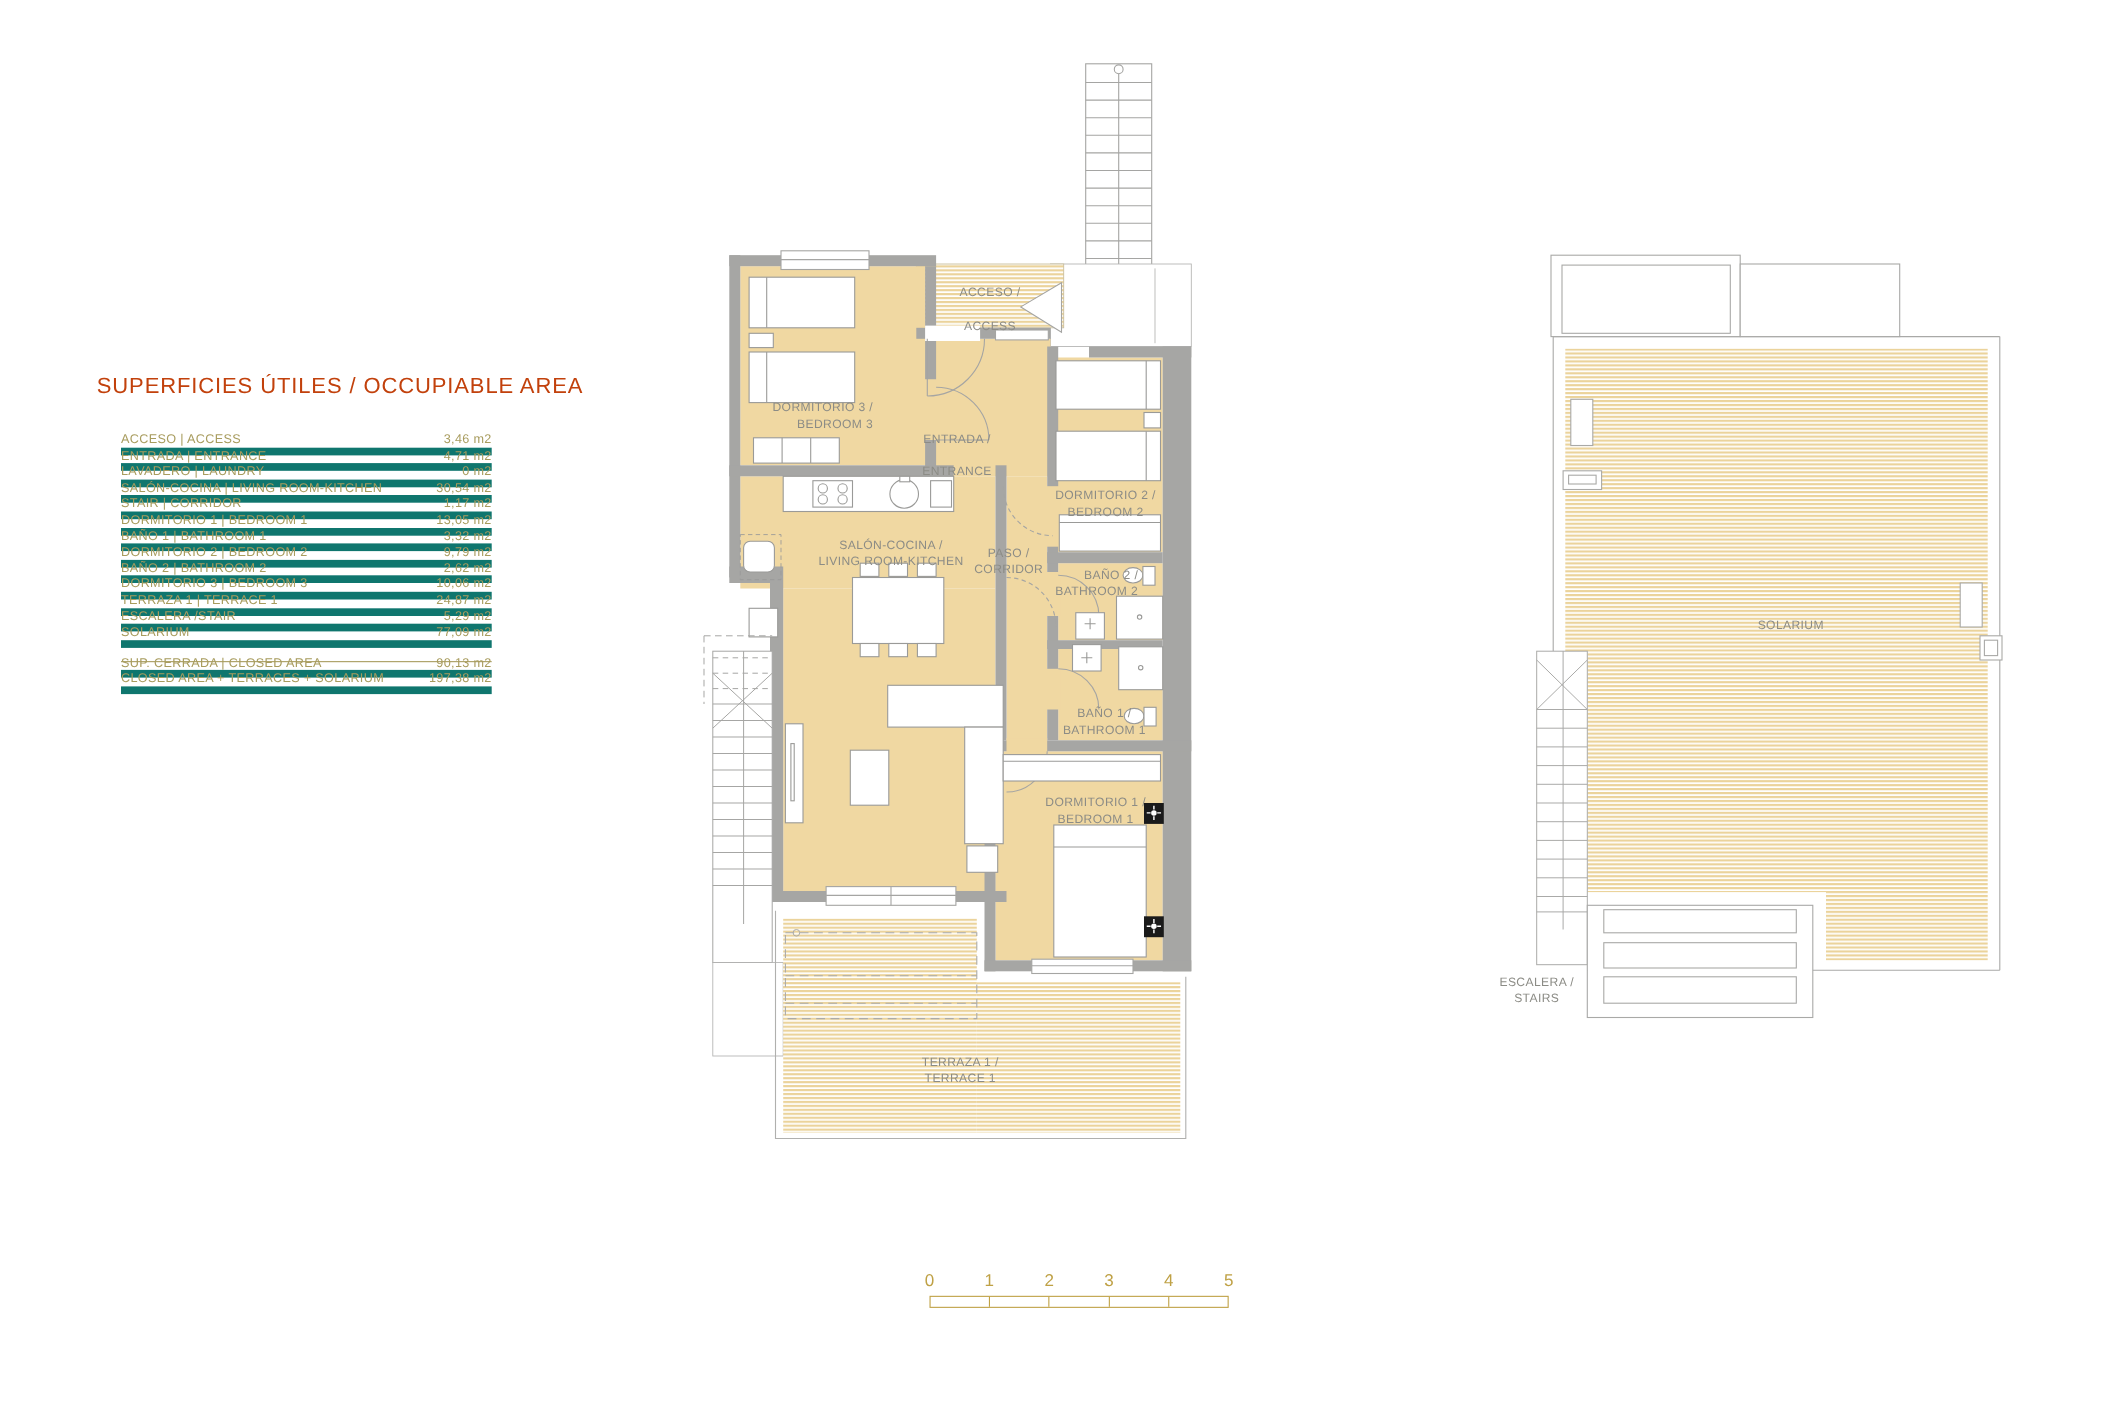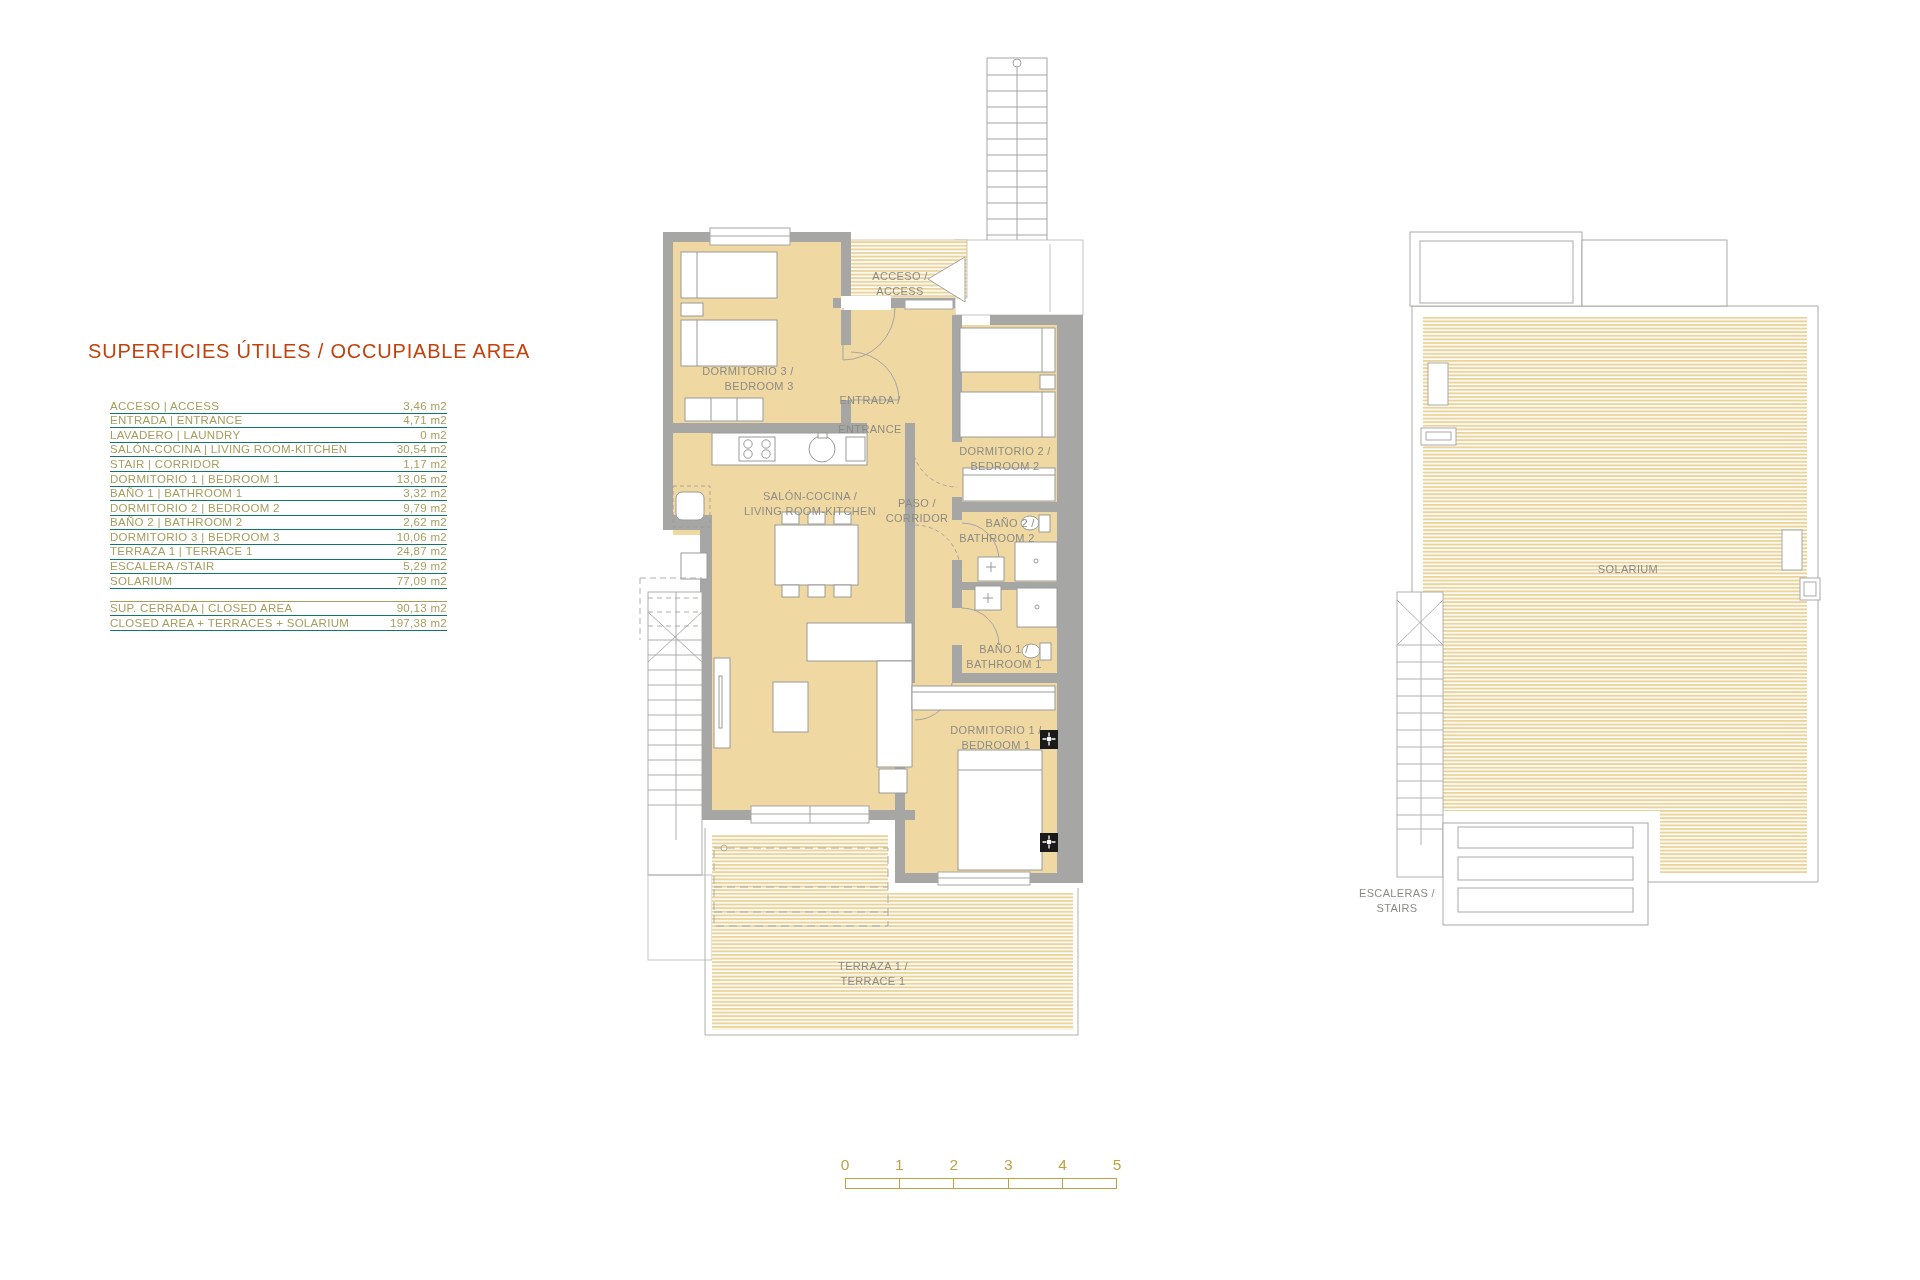--- a/index.html
+++ b/index.html
@@ -4,22 +4,22 @@
 <style>
   html,body{margin:0;padding:0;background:#ffffff;}
   #canvas{position:relative;width:1920px;height:1280px;background:#ffffff;overflow:hidden;
           font-family:"Liberation Sans", sans-serif;}
   svg.plan{position:absolute;left:0;top:0;}
 
   
   #areas-panel{position:absolute;left:88px;top:340px;width:362px;}
   .panel-title{font-size:20px;letter-spacing:.8px;color:#c2410c;white-space:nowrap;}
   .rows{margin-top:36px;margin-left:22px;width:337px;}
-  .arow{height:14.6px;box-sizing:border-box;border-bottom:1px solid #0f766e;
-        display:flex;justify-content:space-between;align-items:center;
+  .arow{height:14.6px;box-sizing:border-box;border-bottom:7px solid #0f766e;
+        display:flex;justify-content:space-between;align-items:flex-end;
         font-size:11.5px;line-height:12.5px;color:#a89c5e;letter-spacing:.3px;white-space:nowrap;}
   .arow .val{text-align:right;}
   .group-sep{height:12px;border-bottom:1px solid #a89c5e;}
 
   
   .plan-label{position:absolute;transform:translateX(-50%);text-align:center;
               font-size:11px;line-height:14.5px;color:#8c8c86;letter-spacing:.35px;
               white-space:nowrap;display:flex;flex-direction:column;}
 
   
@@ -344,21 +344,21 @@
           <span>SUP. CERRADA | CLOSED AREA</span>
           <span class="val">90,13 m2</span>
         </div>
       <div class="arow">
           <span>CLOSED AREA + TERRACES + SOLARIUM</span>
           <span class="val">197,38 m2</span>
         </div>
     </div>
   </div>
 
-  <div class="plan-label" style="left:900px;top:269px;">
+  <div class="plan-label" style="left:900px;top:259px;gap:16px;">
     <span>ACCESO /</span>
     <span>ACCESS</span>
   </div>
   <div class="plan-label" style="left:748px;top:364px;text-align:right;">
     <span>DORMITORIO 3 /</span>
     <span>BEDROOM 3</span>
   </div>
   <div class="plan-label" style="left:870px;top:393px;gap:14px;">
     <span>ENTRADA /</span>
     <span>ENTRANCE</span>
@@ -388,21 +388,21 @@
     <span>BEDROOM 1</span>
   </div>
   <div class="plan-label" style="left:873px;top:959px;">
     <span>TERRAZA 1 /</span>
     <span>TERRACE 1</span>
   </div>
   <div class="plan-label" style="left:1628px;top:562px;">
     <span>SOLARIUM</span>
   </div>
   <div class="plan-label" style="left:1397px;top:886px;">
-    <span>ESCALERAS /</span>
+    <span>ESCALERA /</span>
     <span>STAIRS</span>
   </div>
 
   <div id="scale-bar">
     <div id="scale-ticks">
       <span style="left:0px">0</span>
       <span style="left:54.4px">1</span>
       <span style="left:108.8px">2</span>
       <span style="left:163.2px">3</span>
       <span style="left:217.6px">4</span>

